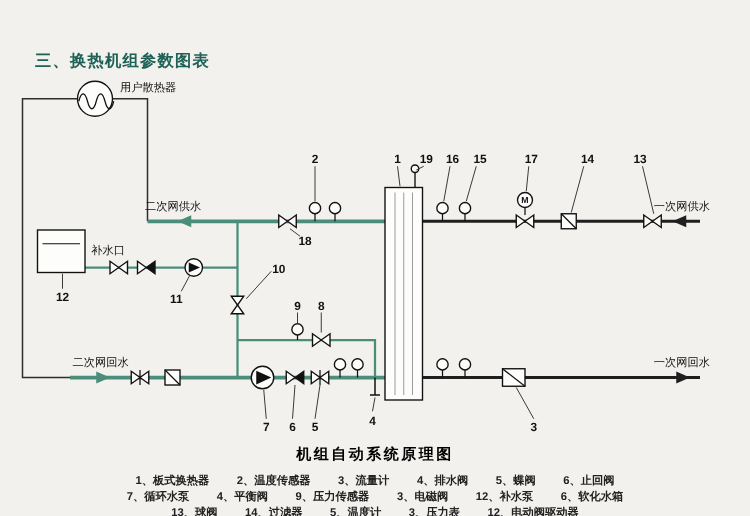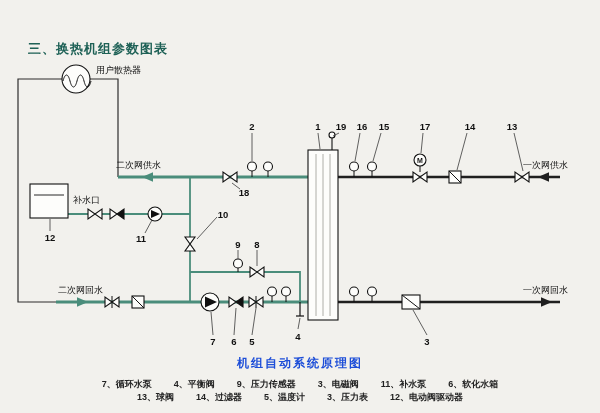--- a/index.html
+++ b/index.html
@@ -25,21 +25,21 @@
   .sym{stroke:#111;stroke-width:1.1;fill:#fdfdfb;}
   .symf{fill:#111;stroke:none;}
   .ag{fill:#4a8d7b;stroke:none;}
   .ab{fill:#1f1f1f;stroke:none;}
   .leader{stroke:#3a3a3a;stroke-width:0.8;fill:none;}
   .hxin{stroke:#9a9a96;stroke-width:0.8;}
   .lbl{font:9px "Liberation Sans", sans-serif;fill:#111;}
   .num{font:600 9.5px "Liberation Sans", sans-serif;fill:#111;}
   .mtxt{font:bold 7px "Liberation Sans", sans-serif;fill:#111;}
   .footer{position:absolute;top:323px;left:0;width:600px;text-align:center;}
-  .f-title{font-size:12px;font-weight:bold;color:#1d4ed8;letter-spacing:2px;}
+  .f-title{font-size:12px;font-weight:bold;color:#000000;letter-spacing:2px;}
   .f-sub{font:italic 9.5px "Liberation Serif", serif;color:#333;margin-top:2px;}
   .legend{margin-top:6px;}
   .legend-row{display:flex;justify-content:center;column-gap:22px;
     font-size:9px;font-weight:600;color:#222;line-height:13px;white-space:nowrap;}
 </style>
 </head>
 <body>
 
 <div id="page">
 
@@ -235,25 +235,33 @@
     <text class="num" x="234" y="313" text-anchor="middle">6</text>
     <text class="num" x="252" y="313" text-anchor="middle">5</text>
     <text class="num" x="298" y="308" text-anchor="middle">4</text>
     <text class="num" x="427" y="313" text-anchor="middle">3</text>
   </svg>
 
   <div class="footer">
     <div class="f-title">机组自动系统原理图</div>
     <div class="legend">
       <div class="legend-row">
+        <span>1、板式换热器</span>
+        <span>2、温度传感器</span>
+        <span>3、流量计</span>
+        <span>4、排水阀</span>
+        <span>5、蝶阀</span>
+        <span>6、止回阀</span>
+      </div>
+      <div class="legend-row">
         <span>7、循环水泵</span>
         <span>4、平衡阀</span>
         <span>9、压力传感器</span>
         <span>3、电磁阀</span>
-        <span>11、补水泵</span>
+        <span>12、补水泵</span>
         <span>6、软化水箱</span>
       </div>
       <div class="legend-row">
         <span>13、球阀</span>
         <span>14、过滤器</span>
         <span>5、温度计</span>
         <span>3、压力表</span>
         <span>12、电动阀驱动器</span>
       </div>
     </div>

